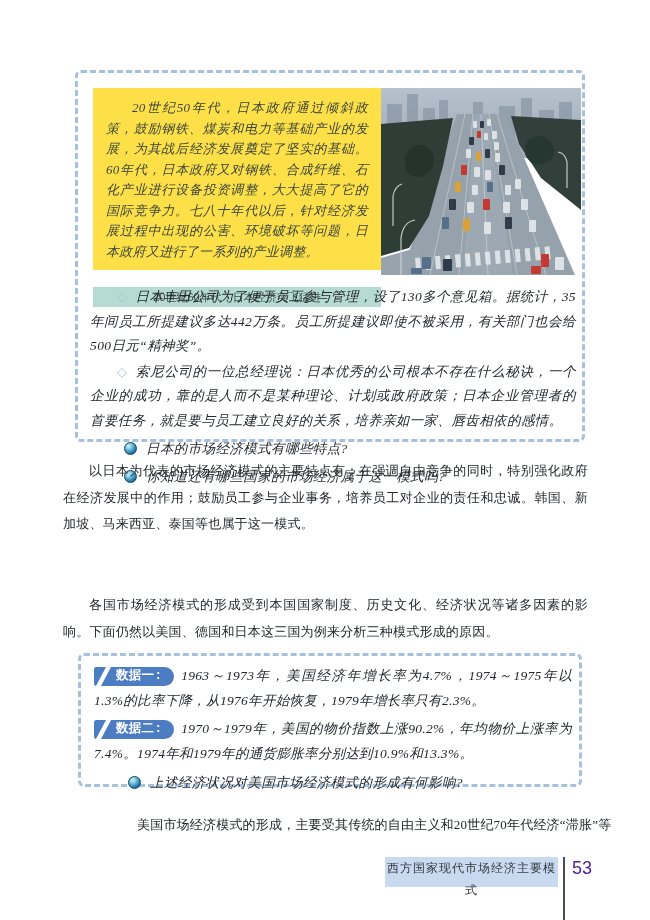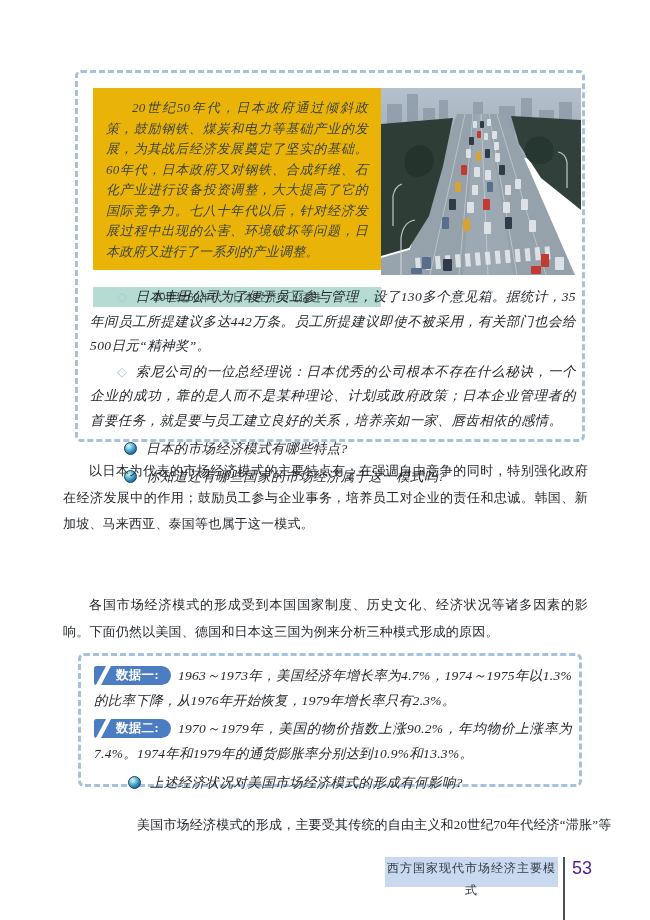--- a/index.html
+++ b/index.html
@@ -6,21 +6,21 @@
   .page{position:relative;width:650px;height:920px;background:#ffffff;overflow:hidden;
         font-family:"Liberation Serif","DejaVu Serif",serif;color:#24282c;}
 
   
   .dash-box{position:absolute;border:3px dashed #a6c1dd;border-radius:6px;box-sizing:border-box;}
   #box1{left:75px;top:70px;width:510px;height:372px;}
   #box2{left:78px;top:653px;width:504px;height:134px;}
 
   
   .info-panel{position:absolute;left:15px;top:15px;width:288px;}
-  .info-text{background:#eab308;color:#39433f;font-size:13px;line-height:20.5px;
+  .info-text{background:#fde047;color:#39433f;font-size:13px;line-height:20.5px;
              padding:10px 13px 8px 13px;text-align:justify;text-indent:2em;
              font-style:italic;letter-spacing:.3px;box-sizing:border-box;min-height:147px;}
   .info-caption{background:#b5dbd2;color:#3c4a46;font-size:11px;line-height:20px;
                 text-align:center;font-family:"Liberation Sans","DejaVu Sans",sans-serif;margin-top:17px;}
 
   
   .photo{position:absolute;left:303px;top:15px;width:200px;height:187px;overflow:hidden;}
 
   
   .items{position:absolute;left:12px;top:212px;width:486px;}
@@ -48,21 +48,21 @@
               font-weight:bold;font-size:18px;line-height:26px;color:#0f87ca;letter-spacing:1px;}
   .head-dots{margin-top:3px;height:4px;
              background-image:radial-gradient(circle,#4e9fd4 1.3px,transparent 1.5px);
              background-size:9px 4px;background-repeat:repeat-x;}
 
   
   .box2-inner{position:absolute;left:13px;top:8px;width:478px;}
   p.data-line{margin:0 0 4px 0;font-size:13.5px;line-height:24.5px;text-align:justify;
               letter-spacing:.3px;font-style:italic;}
   .banner{display:inline-block;position:relative;font-style:normal;
-          font-family:Liberation Serif, serif;
+          font-family:Liberation Mono, monospace;
           background:#4c7cc1;color:#ffffff;font-size:12.5px;font-weight:bold;line-height:19px;
           padding:0 12px 0 22px;border-radius:3px 12px 12px 3px;margin-right:7px;
           vertical-align:1px;overflow:visible;}
   .banner::before{content:"";position:absolute;left:7px;top:-2px;bottom:-2px;width:5px;
                   background:#ffffff;transform:skewX(-28deg);}
 
   
   .footer{position:absolute;left:0;top:855px;width:650px;height:65px;
           font-family:"Liberation Sans","DejaVu Sans",sans-serif;}
   .footer-chapter{position:absolute;left:385px;top:2px;width:173px;height:30px;

